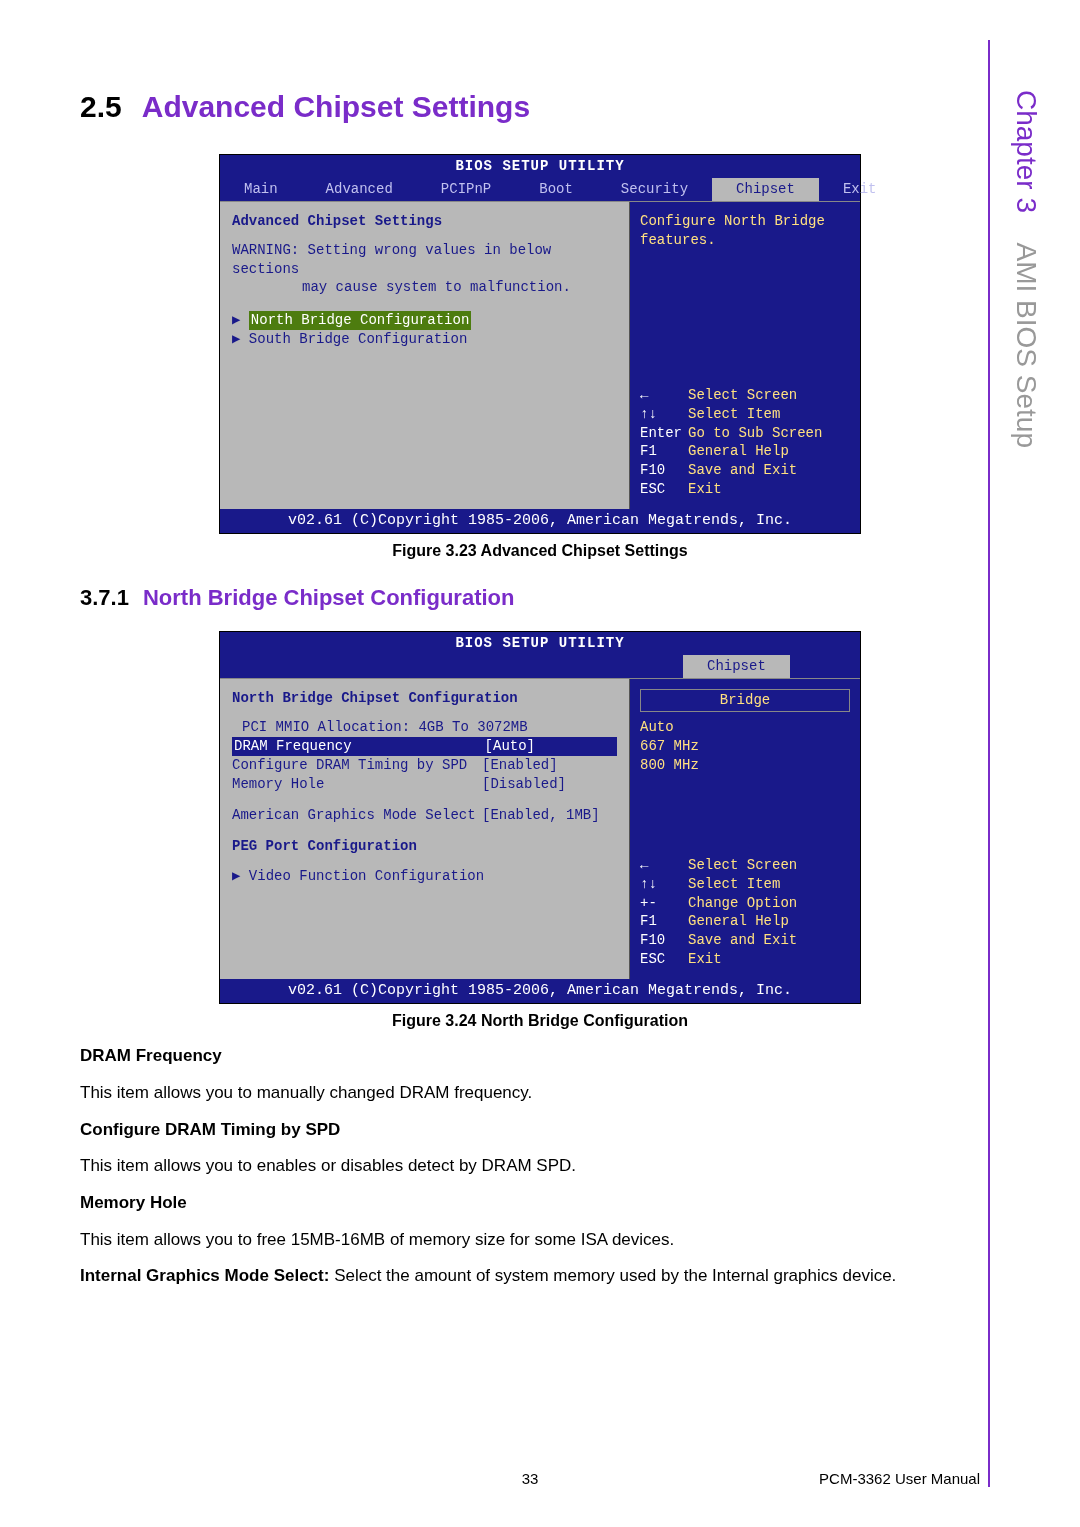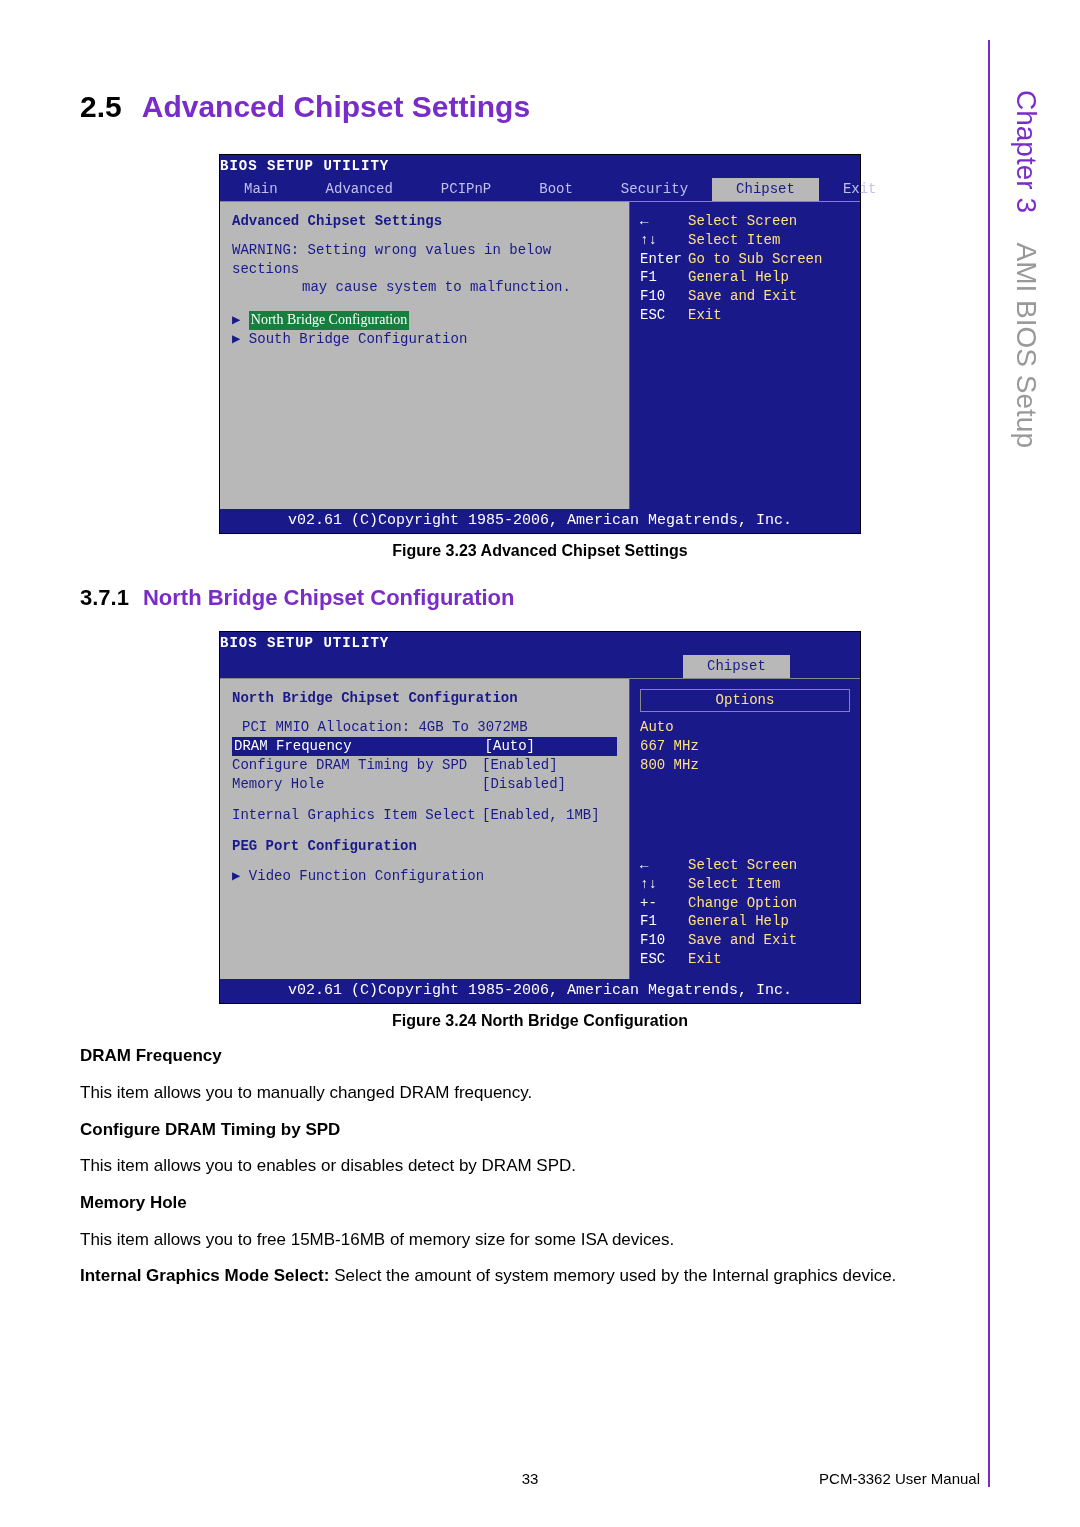--- a/index.html
+++ b/index.html
@@ -64,21 +64,21 @@
     background: #19198a;
     color: #fff;
     font-family: "Courier New", monospace;
     font-size: 14px;
     border: 1px solid #000;
     line-height: 1.35;
   }
   .bios-title {
     background: #19198a;
     color: #fff;
-    text-align: left;
+    text-align: center;
     font-weight: bold;
     letter-spacing: 1px;
     padding: 2px 0;
   }
   .bios-tabs {
     display: flex;
     background: #19198a;
     color: #c0c0ef;
     border-bottom: 1px solid #888;
   }
@@ -113,24 +113,23 @@
   .bios-right .options-hdr {
     background: #19198a;
     color: #ffe080;
     text-align: center;
     border: 1px solid #888;
     margin-bottom: 6px;
     padding: 1px 0;
   }
   .bios-sel {
     color: #fff;
-    background: #15803d;
+    background: #4d7c0f;
     display: inline-block;
     padding: 0 2px;
-    font-family: Liberation Serif, serif;
   }
   .bios-sel-full {
     color: #fff;
     background: #19198a;
     display: flex;
     justify-content: space-between;
     padding: 0 2px;
   }
   .tri {
     color: #19198a;
@@ -198,20 +197,24 @@
         <div class="bold">Advanced Chipset Settings</div>
         <div style="height:10px;"></div>
         <div>WARNING: Setting wrong values in below sections</div>
         <div style="padding-left:70px;">may cause system to malfunction.</div>
         <div style="height:14px;"></div>
         <div><span class="tri">▶ </span><span class="bios-sel">North Bridge Configuration</span></div>
         <div><span class="tri">▶ </span><span>South Bridge Configuration</span></div>
         <div style="height:150px;"></div>
       </div>
       <div class="bios-right">
+        <div>
+          <div style="color:#ffe080;">Configure North Bridge</div>
+          <div style="color:#ffe080;">features.</div>
+        </div>
         <div class="bios-help">
           <div><span class="k">←</span><span class="a">Select Screen</span></div>
           <div><span class="k">↑↓</span><span class="a">Select Item</span></div>
           <div><span class="k">Enter</span><span class="a">Go to Sub Screen</span></div>
           <div><span class="k">F1</span><span class="a">General Help</span></div>
           <div><span class="k">F10</span><span class="a">Save and Exit</span></div>
           <div><span class="k">ESC</span><span class="a">Exit</span></div>
         </div>
       </div>
     </div>
@@ -241,32 +244,32 @@
         <div class="row">
             <span class="lbl">Configure DRAM Timing by SPD</span>
             <span>[Enabled]</span>
           </div>
         <div class="row">
             <span class="lbl">Memory Hole</span>
             <span>[Disabled]</span>
           </div>
         <div style="height:12px;"></div>
         <div class="row">
-            <span class="lbl">Internal Graphics Item Select</span>
+            <span class="lbl">American Graphics Mode Select</span>
             <span>[Enabled, 1MB]</span>
           </div>
         <div style="height:12px;"></div>
         <div class="bold">PEG Port Configuration</div>
         <div style="height:12px;"></div>
         <div><span class="tri">▶ </span><span>Video Function Configuration</span></div>
         <div style="height:70px;"></div>
       </div>
       <div class="bios-right">
         <div>
-          <div class="options-hdr">Options</div>
+          <div class="options-hdr">Bridge</div>
           <div style="color:#ffe080;">Auto</div>
           <div style="color:#ffe080;">667 MHz</div>
           <div style="color:#ffe080;">800 MHz</div>
         </div>
         <div class="bios-help">
           <div><span class="k">←</span><span class="a">Select Screen</span></div>
           <div><span class="k">↑↓</span><span class="a">Select Item</span></div>
           <div><span class="k">+-</span><span class="a">Change Option</span></div>
           <div><span class="k">F1</span><span class="a">General Help</span></div>
           <div><span class="k">F10</span><span class="a">Save and Exit</span></div>

